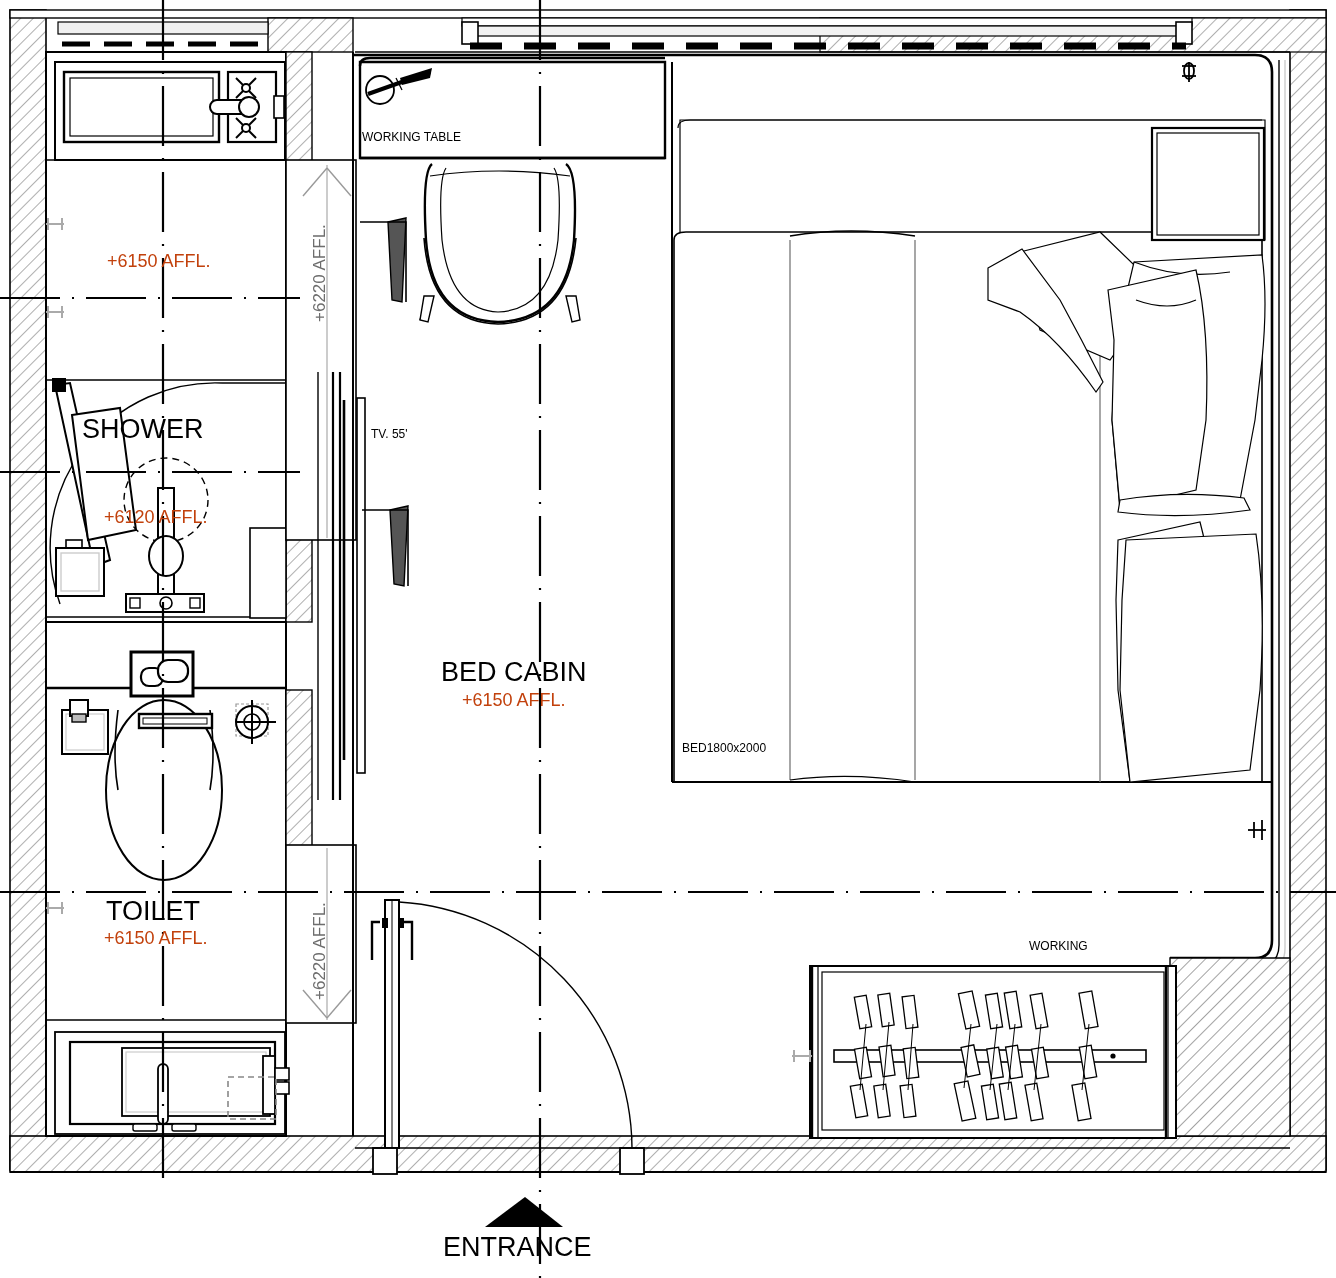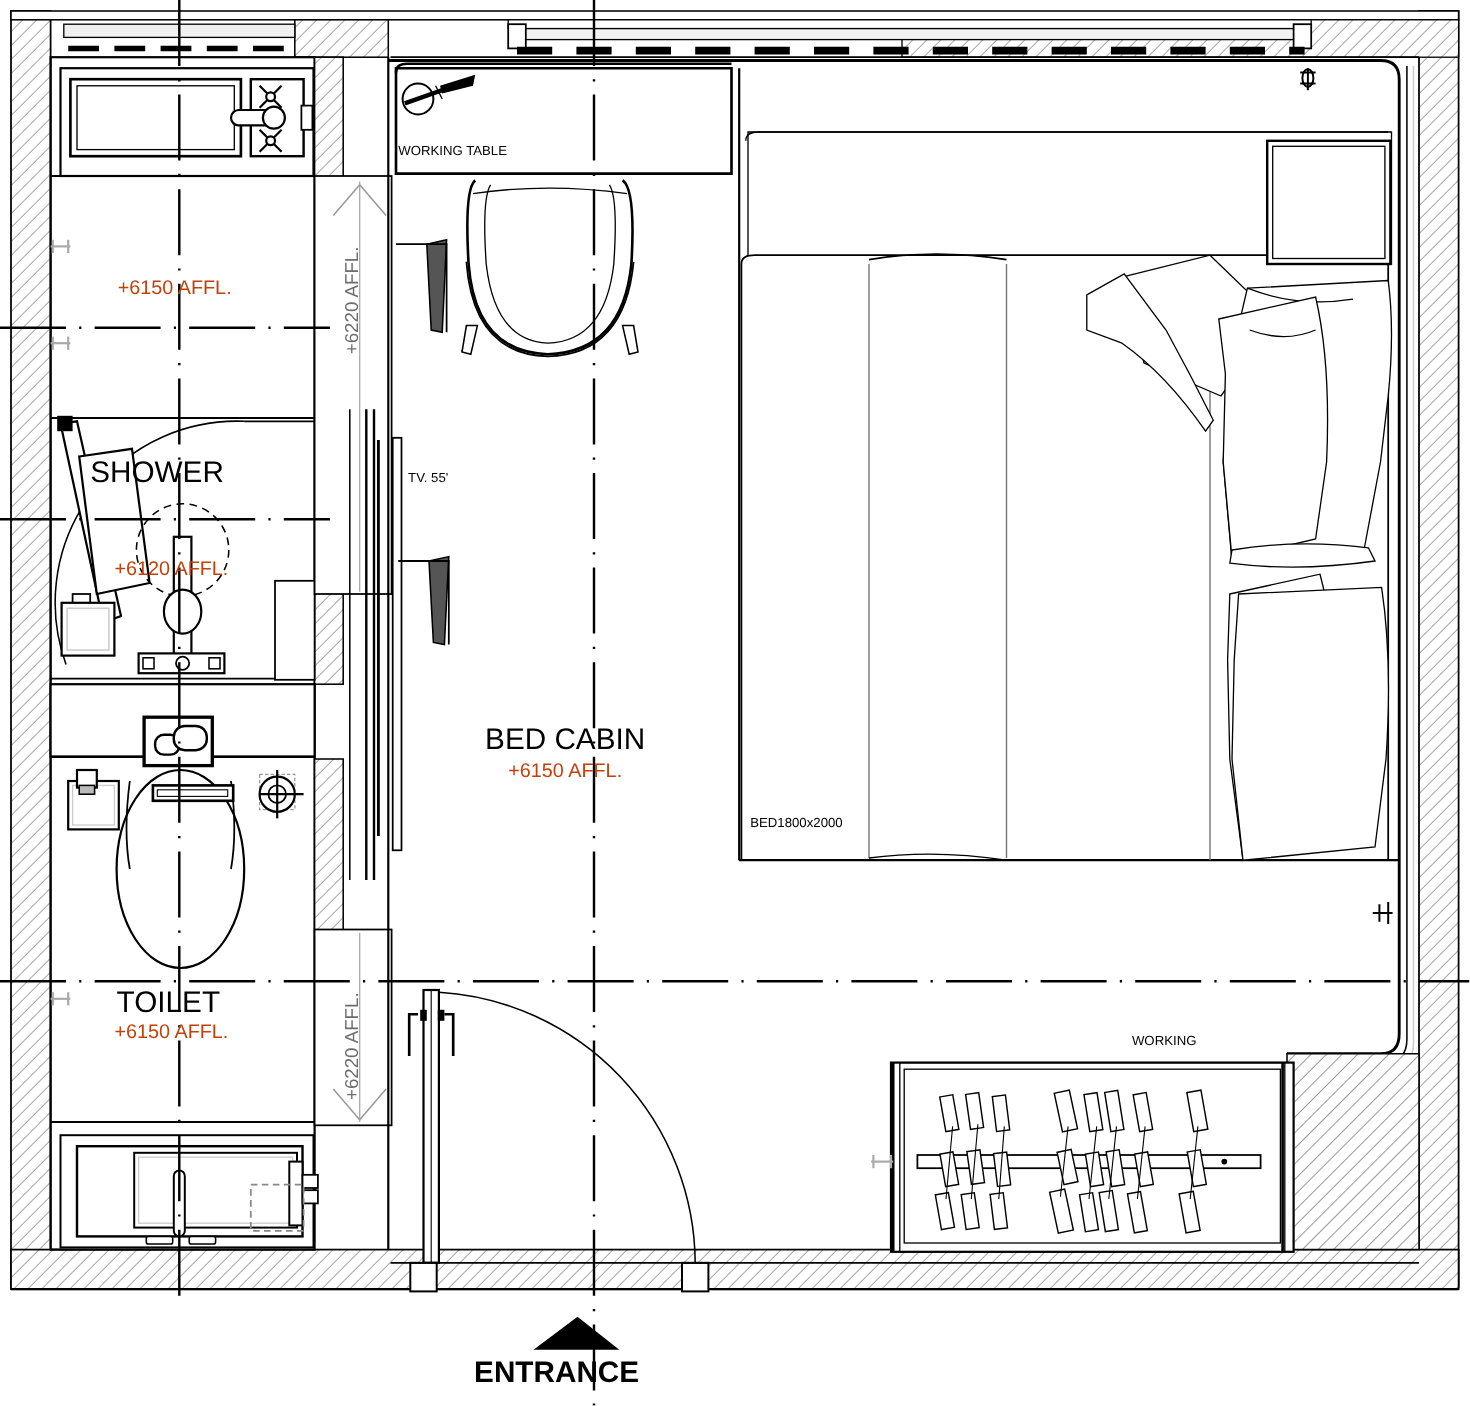--- a/index.html
+++ b/index.html
@@ -460,15 +460,15 @@
 <div class="lbl lbl-elev" style="left:107px; top:252px;">+6150 AFFL.</div>
 
 <div class="lbl lbl-note" style="left:682px; top:742px;">BED1800x2000</div>
 
 <div class="lbl lbl-note" style="left:1029px; top:940px;">WORKING</div>
 
 <div class="lbl lbl-vert" style="left:311px; top:322px;">+6220 AFFL.</div>
 
 <div class="lbl lbl-vert" style="left:311px; top:1000px;">+6220 AFFL.</div>
 
-<div class="lbl lbl-entrance" style="left:431px; top:1234px;font-weight:bold;">ENTRANCE</div>
+<div class="lbl lbl-entrance" style="left:443px; top:1234px;">ENTRANCE</div>
 
 </div>
 
 </body></html>

